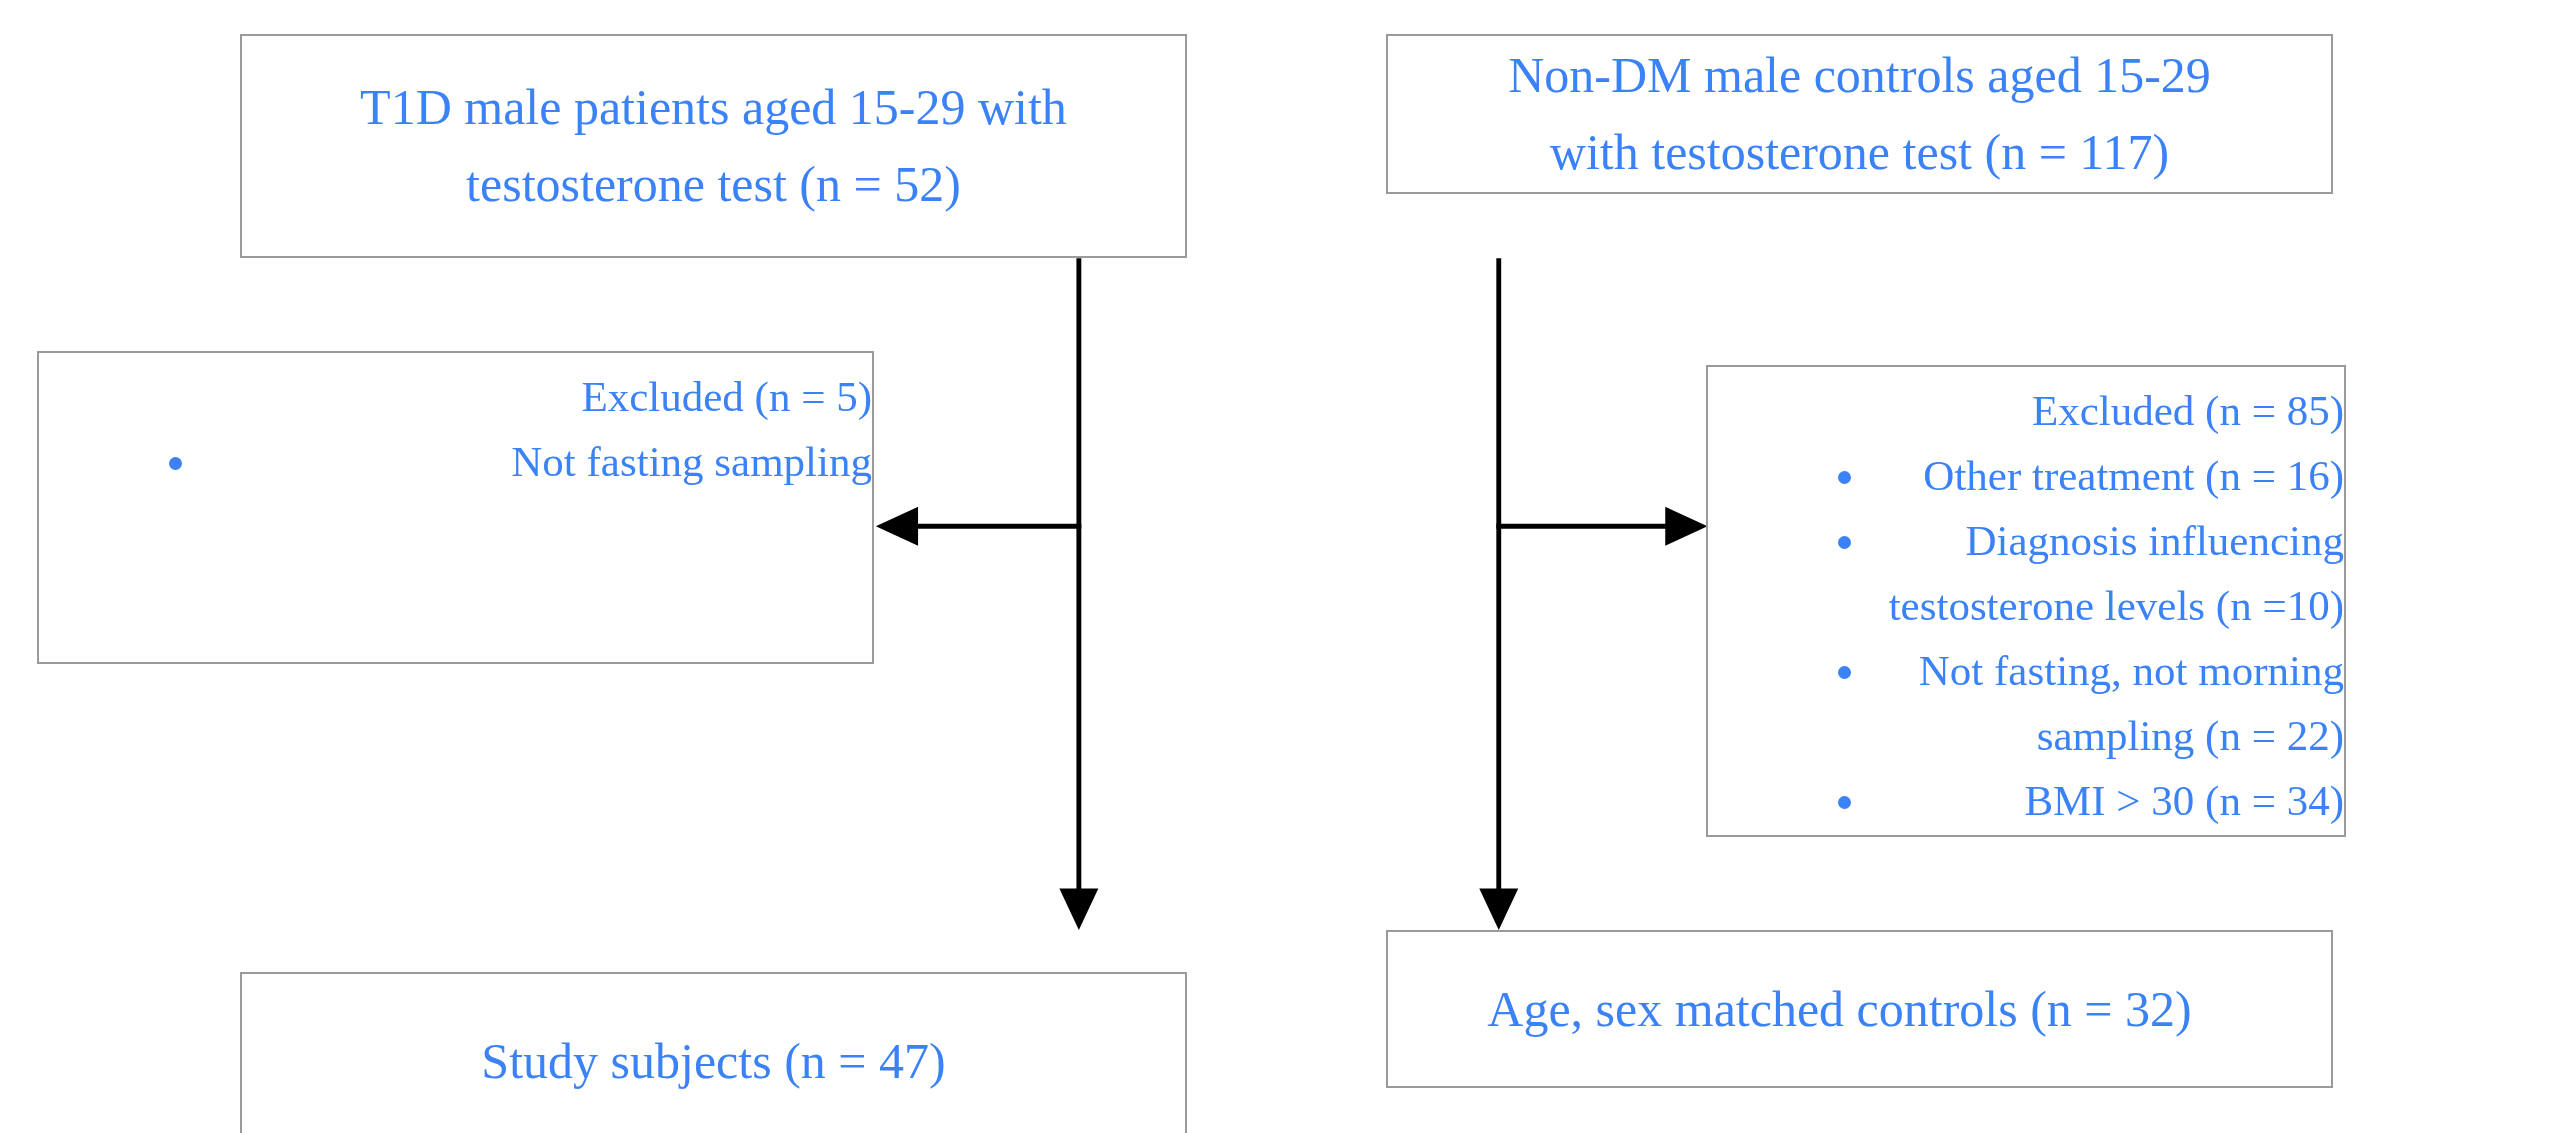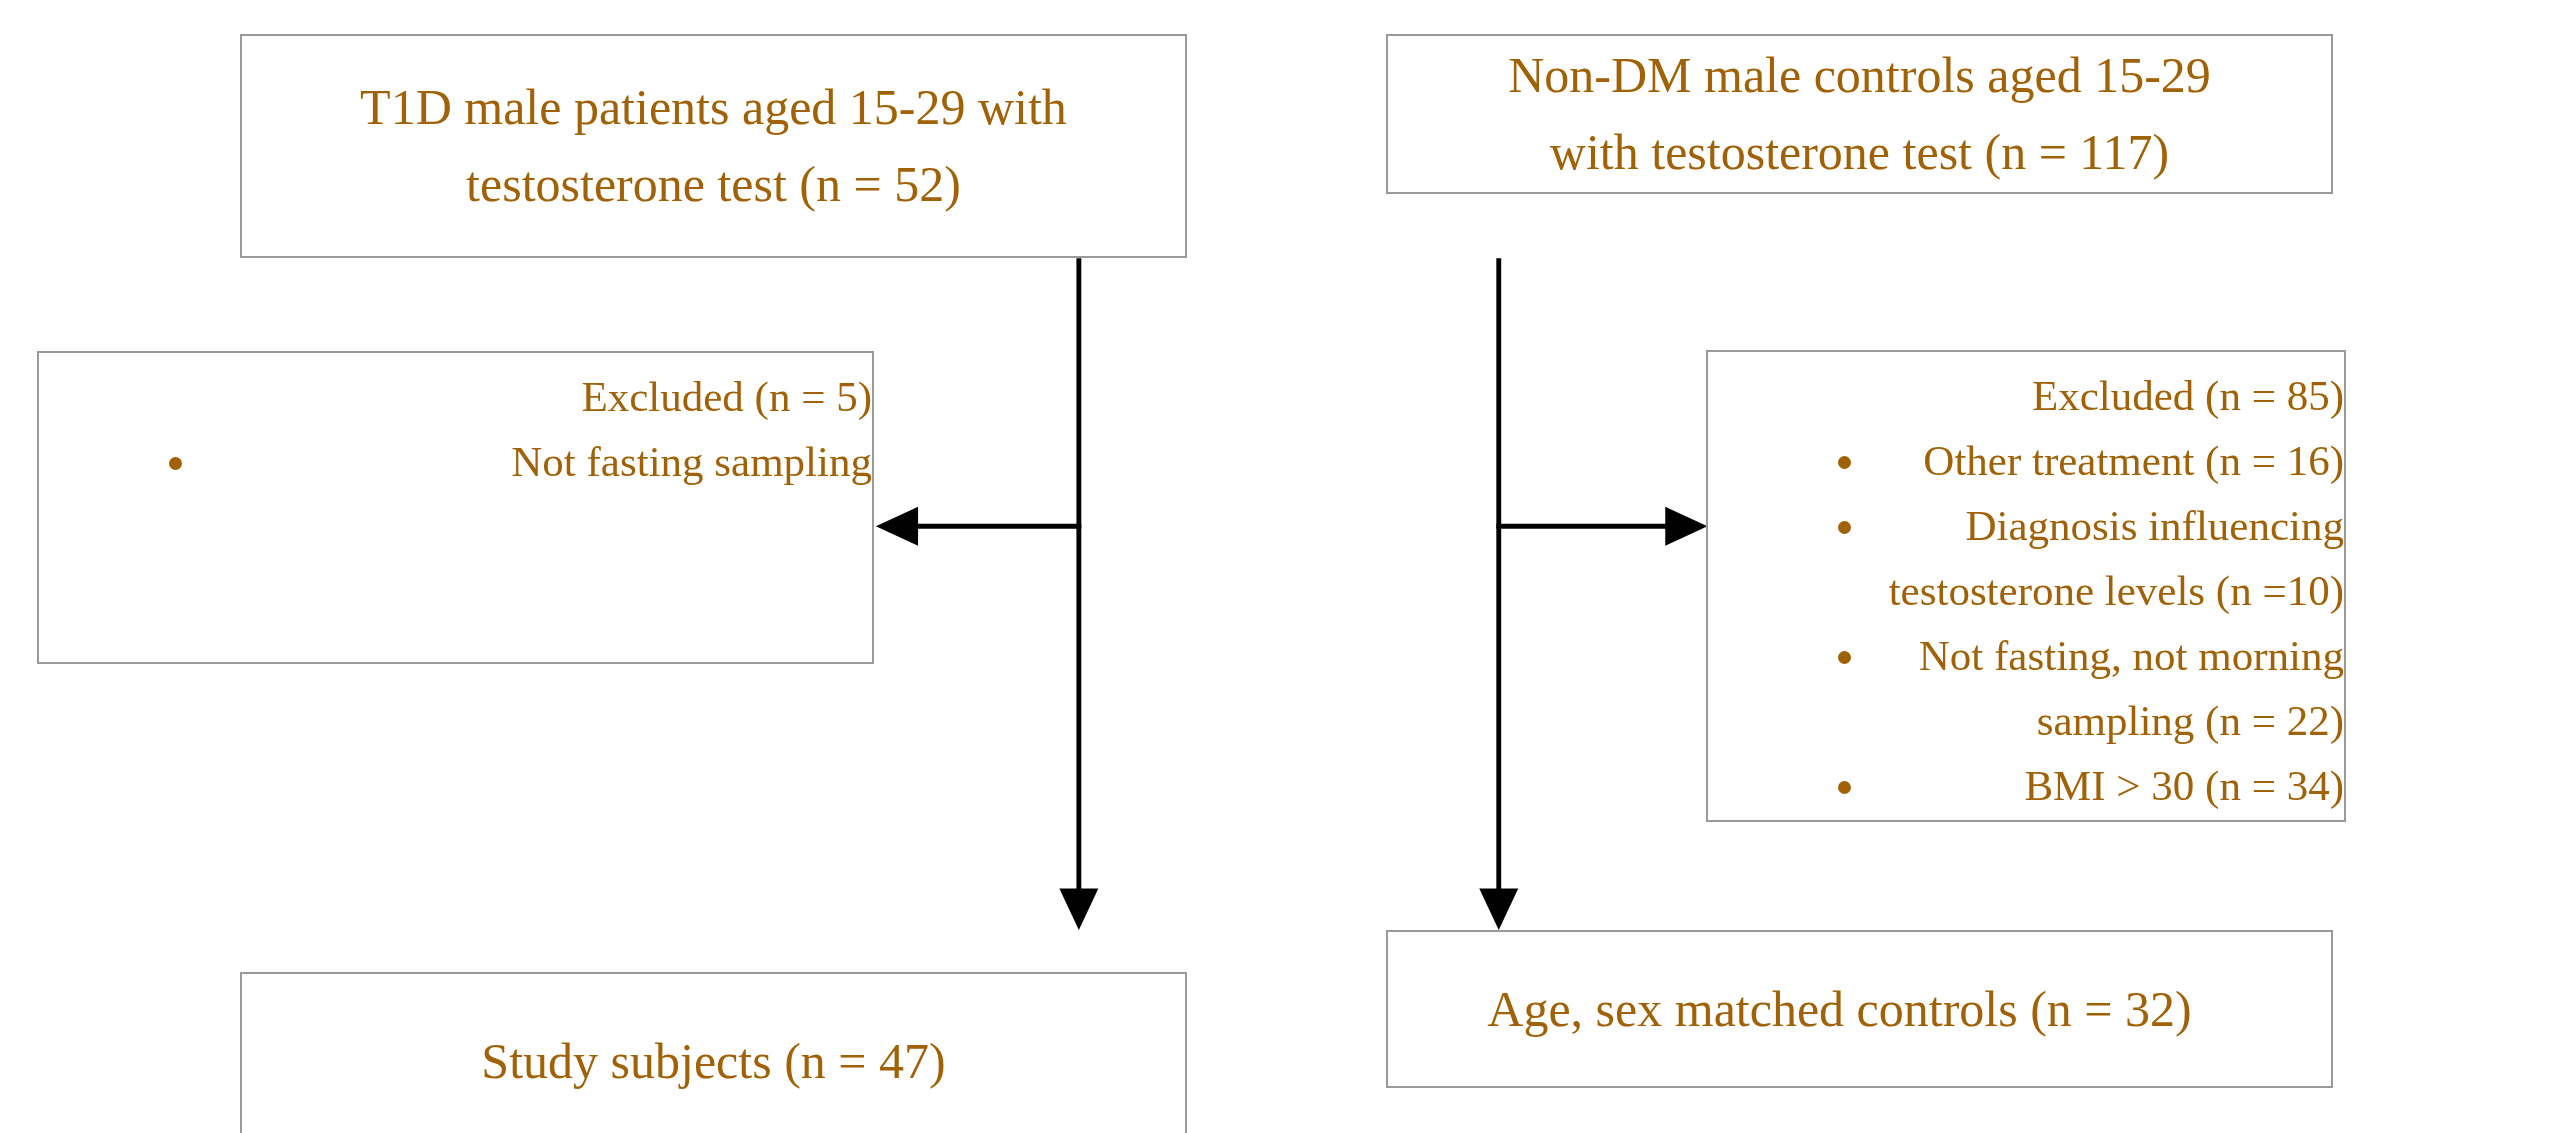--- a/index.html
+++ b/index.html
@@ -2,21 +2,21 @@
 <html style="font-size:13px"><head>
 <meta charset="utf-8">
 <style>
   html, body { margin: 0; padding: 0; background: #ffffff; }
   .canvas {
     position: relative;
     width: 2576px;
     height: 1133px;
     background: #ffffff;
     font-family: "Liberation Serif", "DejaVu Serif", serif;
-    color: #a16207;
+    color: #3b82f6;
     overflow: hidden;
   }
   .arrow-layer {
     position: absolute;
     left: 0; top: 0;
     width: 2576px; height: 1133px;
     pointer-events: none;
   }
   .fbox {
     position: absolute;
@@ -44,21 +44,21 @@
   }
   .excluded-list {
     margin: 0;
     padding-left: 162px;
     list-style: disc outside;
   }
   
   .box-t1d       { left: 240px;  top: 34px;   width: 947px; height: 224px; }
   .box-nondm     { left: 1386px; top: 34px;   width: 947px; height: 160px; }
   .box-excl-t1d  { left: 37px;   top: 351px;  width: 837px; height: 313px; }
-  .box-excl-ctrl { left: 1706px; top: 350px;  width: 640px;  height: 472px; }
+  .box-excl-ctrl { left: 1706px; top: 365px;  width: 640px;  height: 472px; }
   .box-study     { left: 240px;  top: 972px; width: 947px; height: 178px; align-items: center; }
   .box-matched   { left: 1386px; top: 930px; width: 947px; height: 158px; padding-left: 33px; }
 </style>
 </head>
 <body>
 
 <div class="canvas">
 
   <svg class="arrow-layer" viewBox="0 0 3171 1395" xmlns="http://www.w3.org/2000/svg">
 

